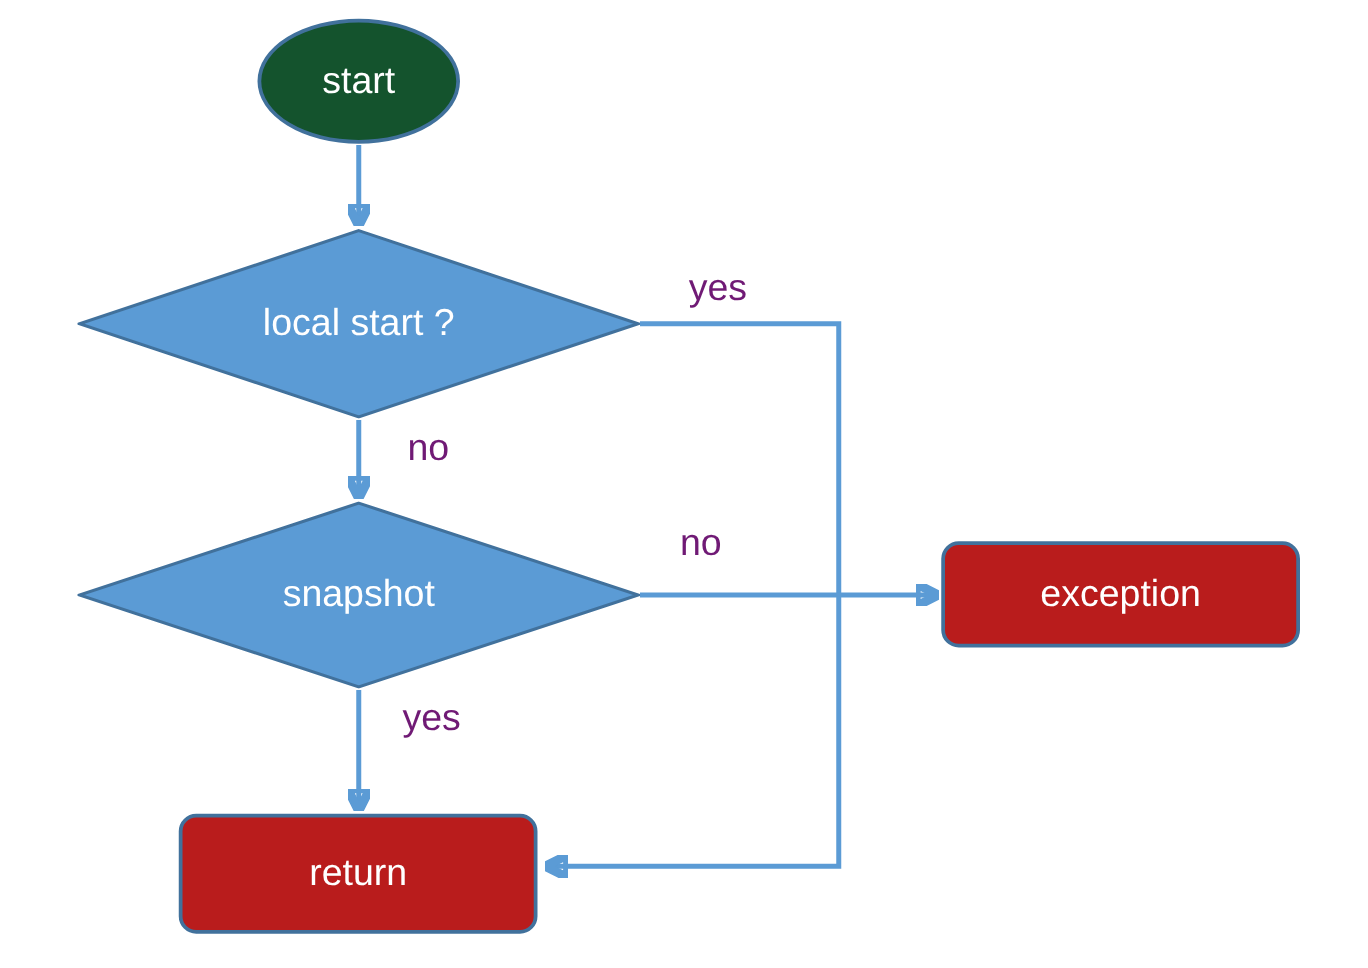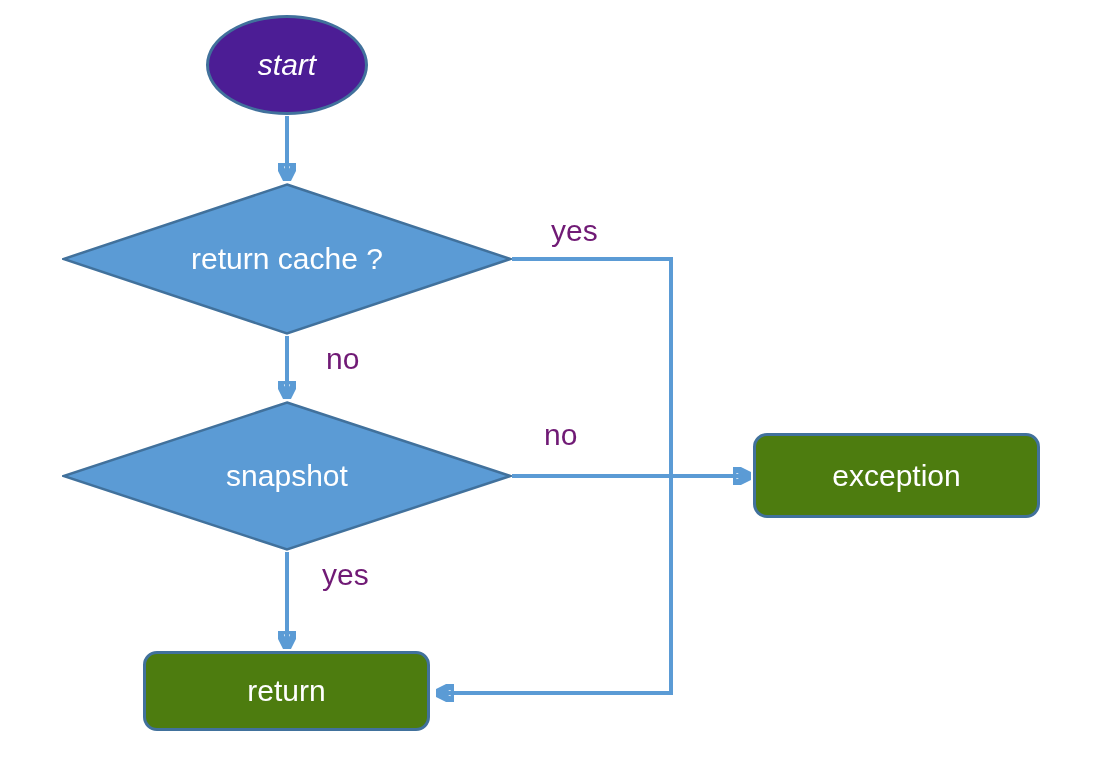--- a/index.html
+++ b/index.html
@@ -37,50 +37,49 @@
     text-align: center;
   }
   .node-label {
     position: relative;
     z-index: 2;
     white-space: nowrap;
   }
   .ellipse {
     left: 206px; top: 15px;
     width: 162px; height: 100px;
-    background: #4c1d95;
+    background: #14532d;
     border: 3px solid #41719C;
     border-radius: 50%;
     box-sizing: border-box;
-    font-style: italic;
   }
   .diamond {
     background: transparent;
   }
   .diamond-local-cache { left: 62px; top: 183px; width: 450px; height: 152px; }
   .diamond-snapshot    { left: 62px; top: 401px; width: 450px; height: 150px; text-align: center; }
   .diamond svg {
     position: absolute;
     left: 0; top: 0;
     width: 100%; height: 100%;
     z-index: 1;
   }
   .diamond svg polygon {
     fill: #5B9BD5;
     stroke: #41719C;
     stroke-width: 2.5;
   }
   .rounded-rect {
-    background: #4d7c0f;
+    background: #b91c1c;
     border: 3px solid #41719C;
     border-radius: 14px;
     box-sizing: border-box;
   }
   .rect-exception { left: 753px; top: 433px; width: 287px; height: 85px; }
-  .rect-return    { left: 143px; top: 651px; width: 287px; height: 80px; }
+  .rect-return    { left: 143px; top: 651px; width: 287px; height: 96px; }
   .edge-label {
     position: absolute;
     color: #701a75;
     font-size: 30px;
     line-height: 1;
     white-space: nowrap;
   }
   .label-yes-local    { left: 551px; top: 216px; }
   .label-no-local     { left: 326px; top: 344px; }
   .label-no-snapshot  { left: 544px; top: 420px; }
@@ -105,21 +104,21 @@
   </svg>
 
   <div class="node ellipse">
     <span class="node-label">start</span>
   </div>
 
   <div class="node diamond diamond-local-cache">
     <svg viewBox="0 0 450 152" preserveAspectRatio="none">
       <polygon points="225,1.5 448.5,76 225,150.5 1.5,76"></polygon>
     </svg>
-    <span class="node-label">return cache ?</span>
+    <span class="node-label">local start ?</span>
   </div>
 
   <div class="node diamond diamond-snapshot">
     <svg viewBox="0 0 450 150" preserveAspectRatio="none">
       <polygon points="225,1.5 448.5,75 225,148.5 1.5,75"></polygon>
     </svg>
     <span class="node-label">snapshot</span>
   </div>
 
   <div class="node rounded-rect rect-exception">

